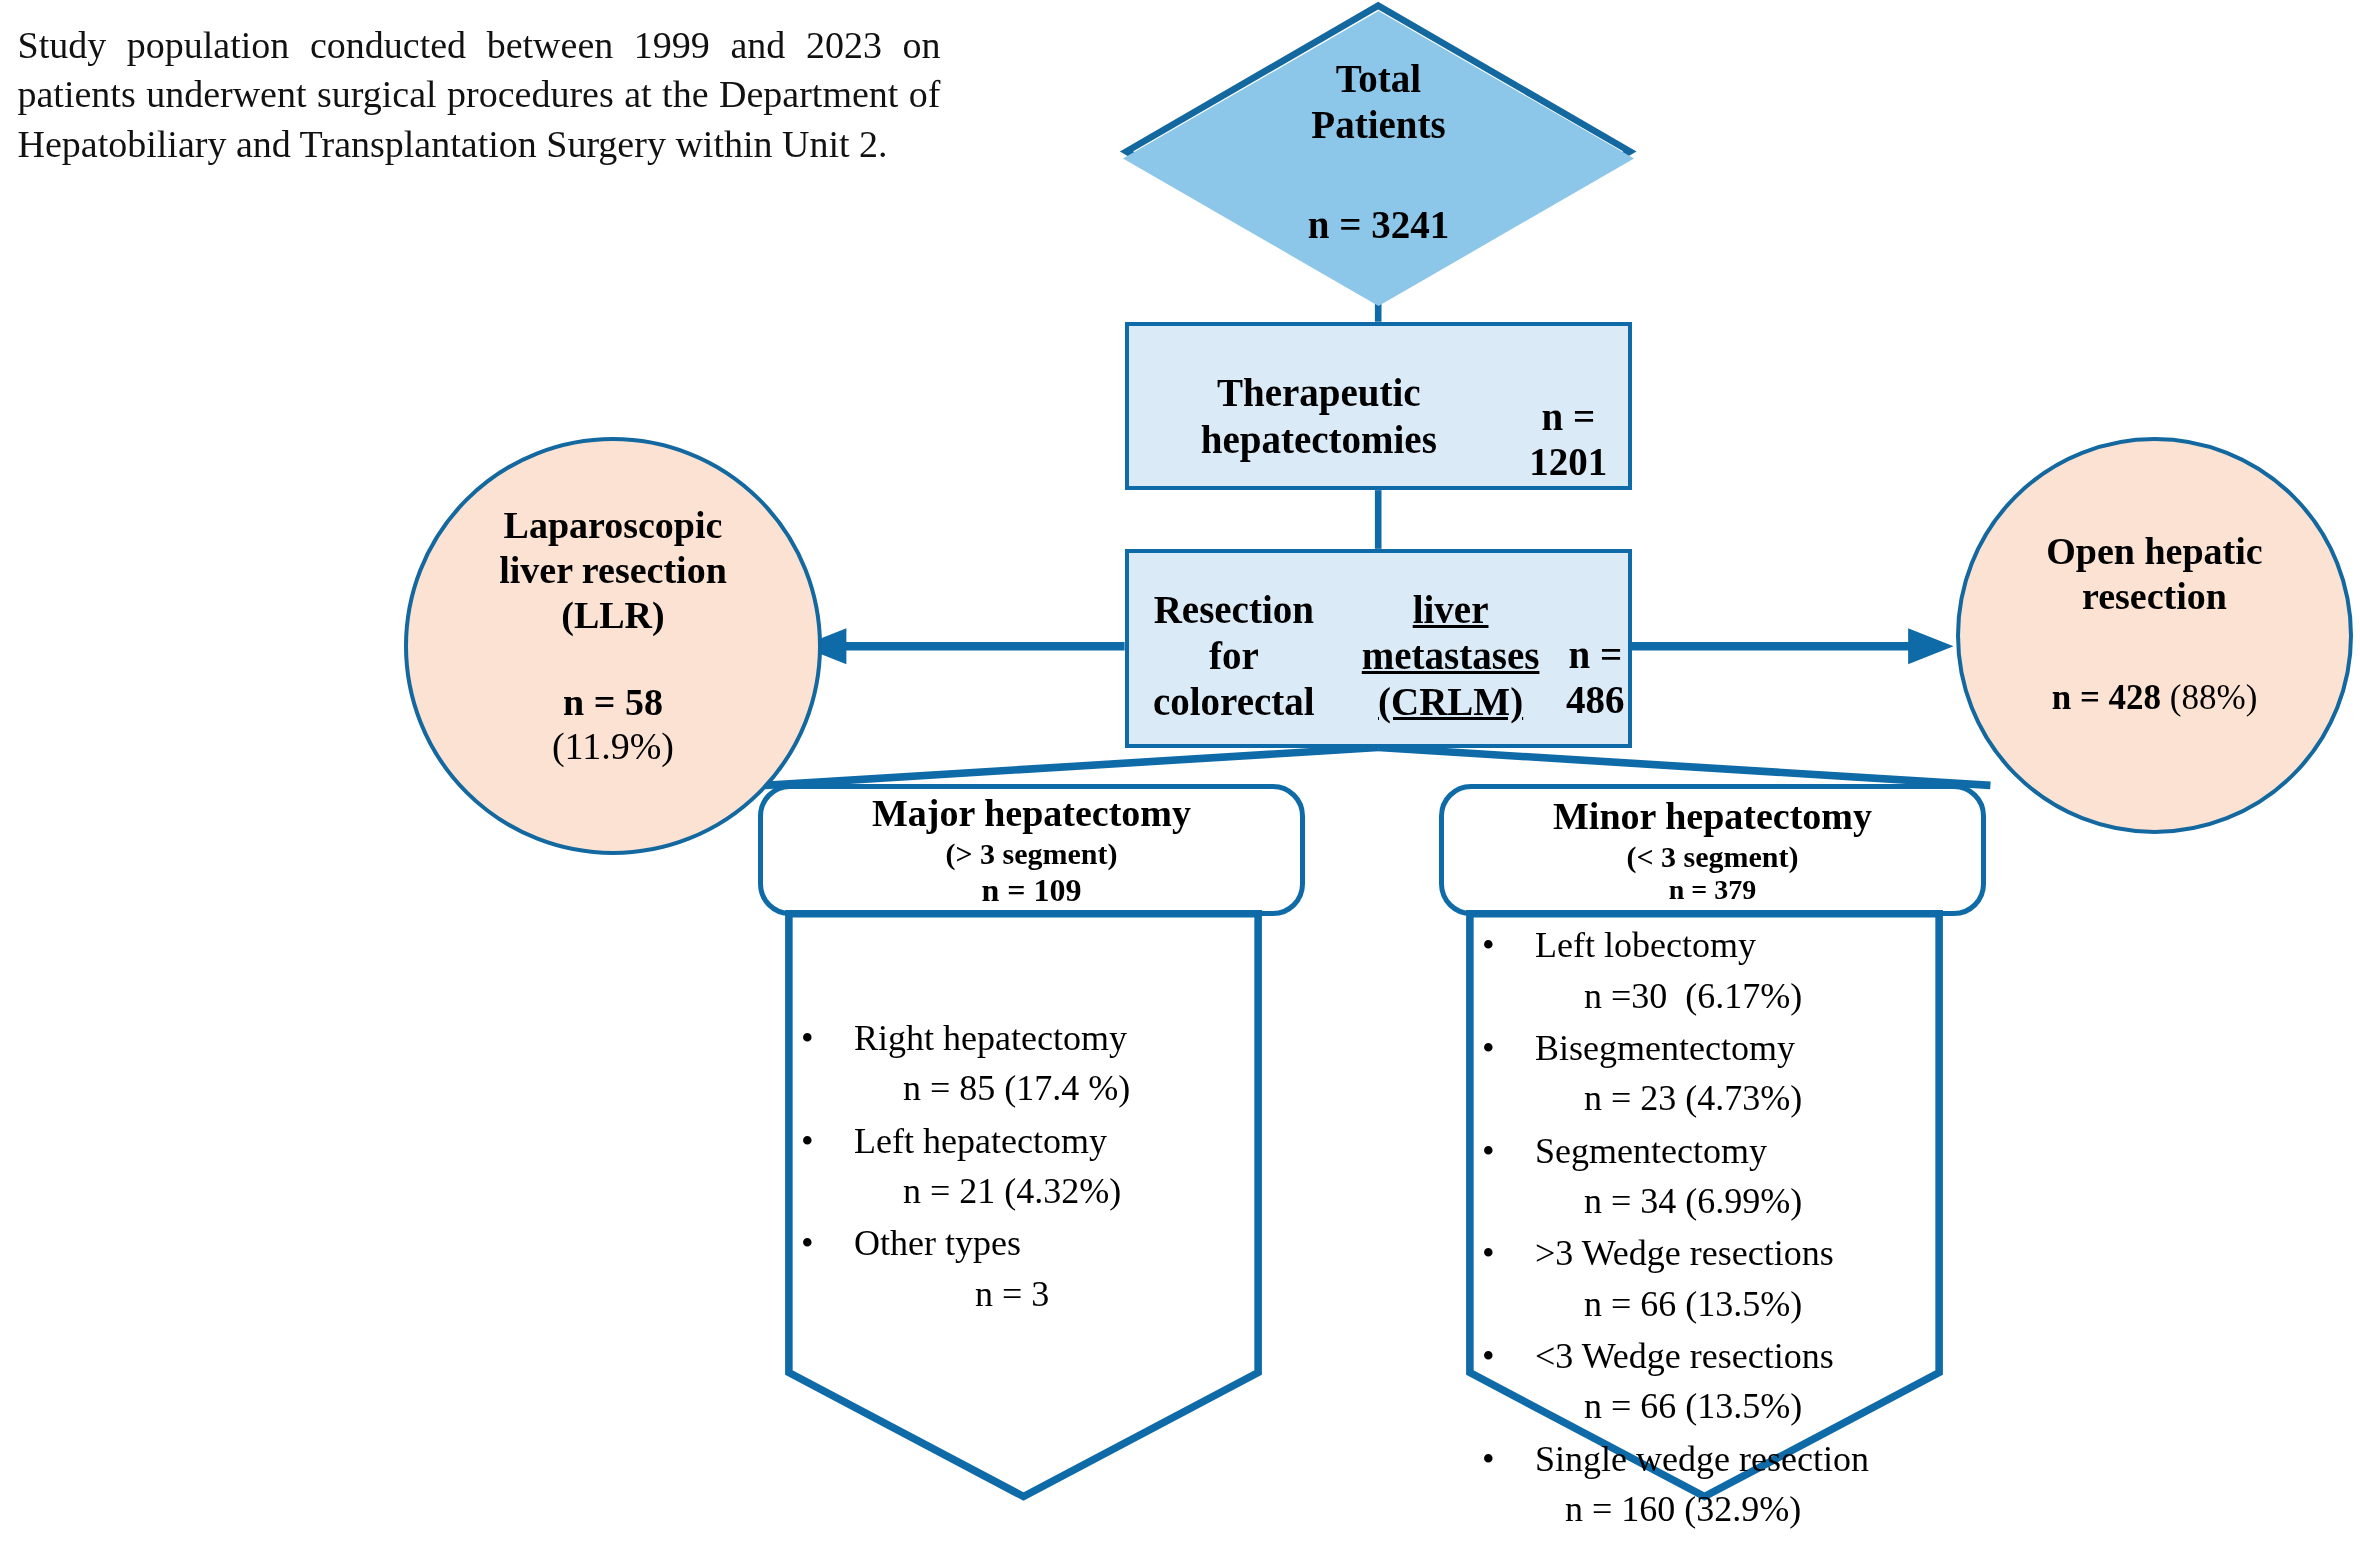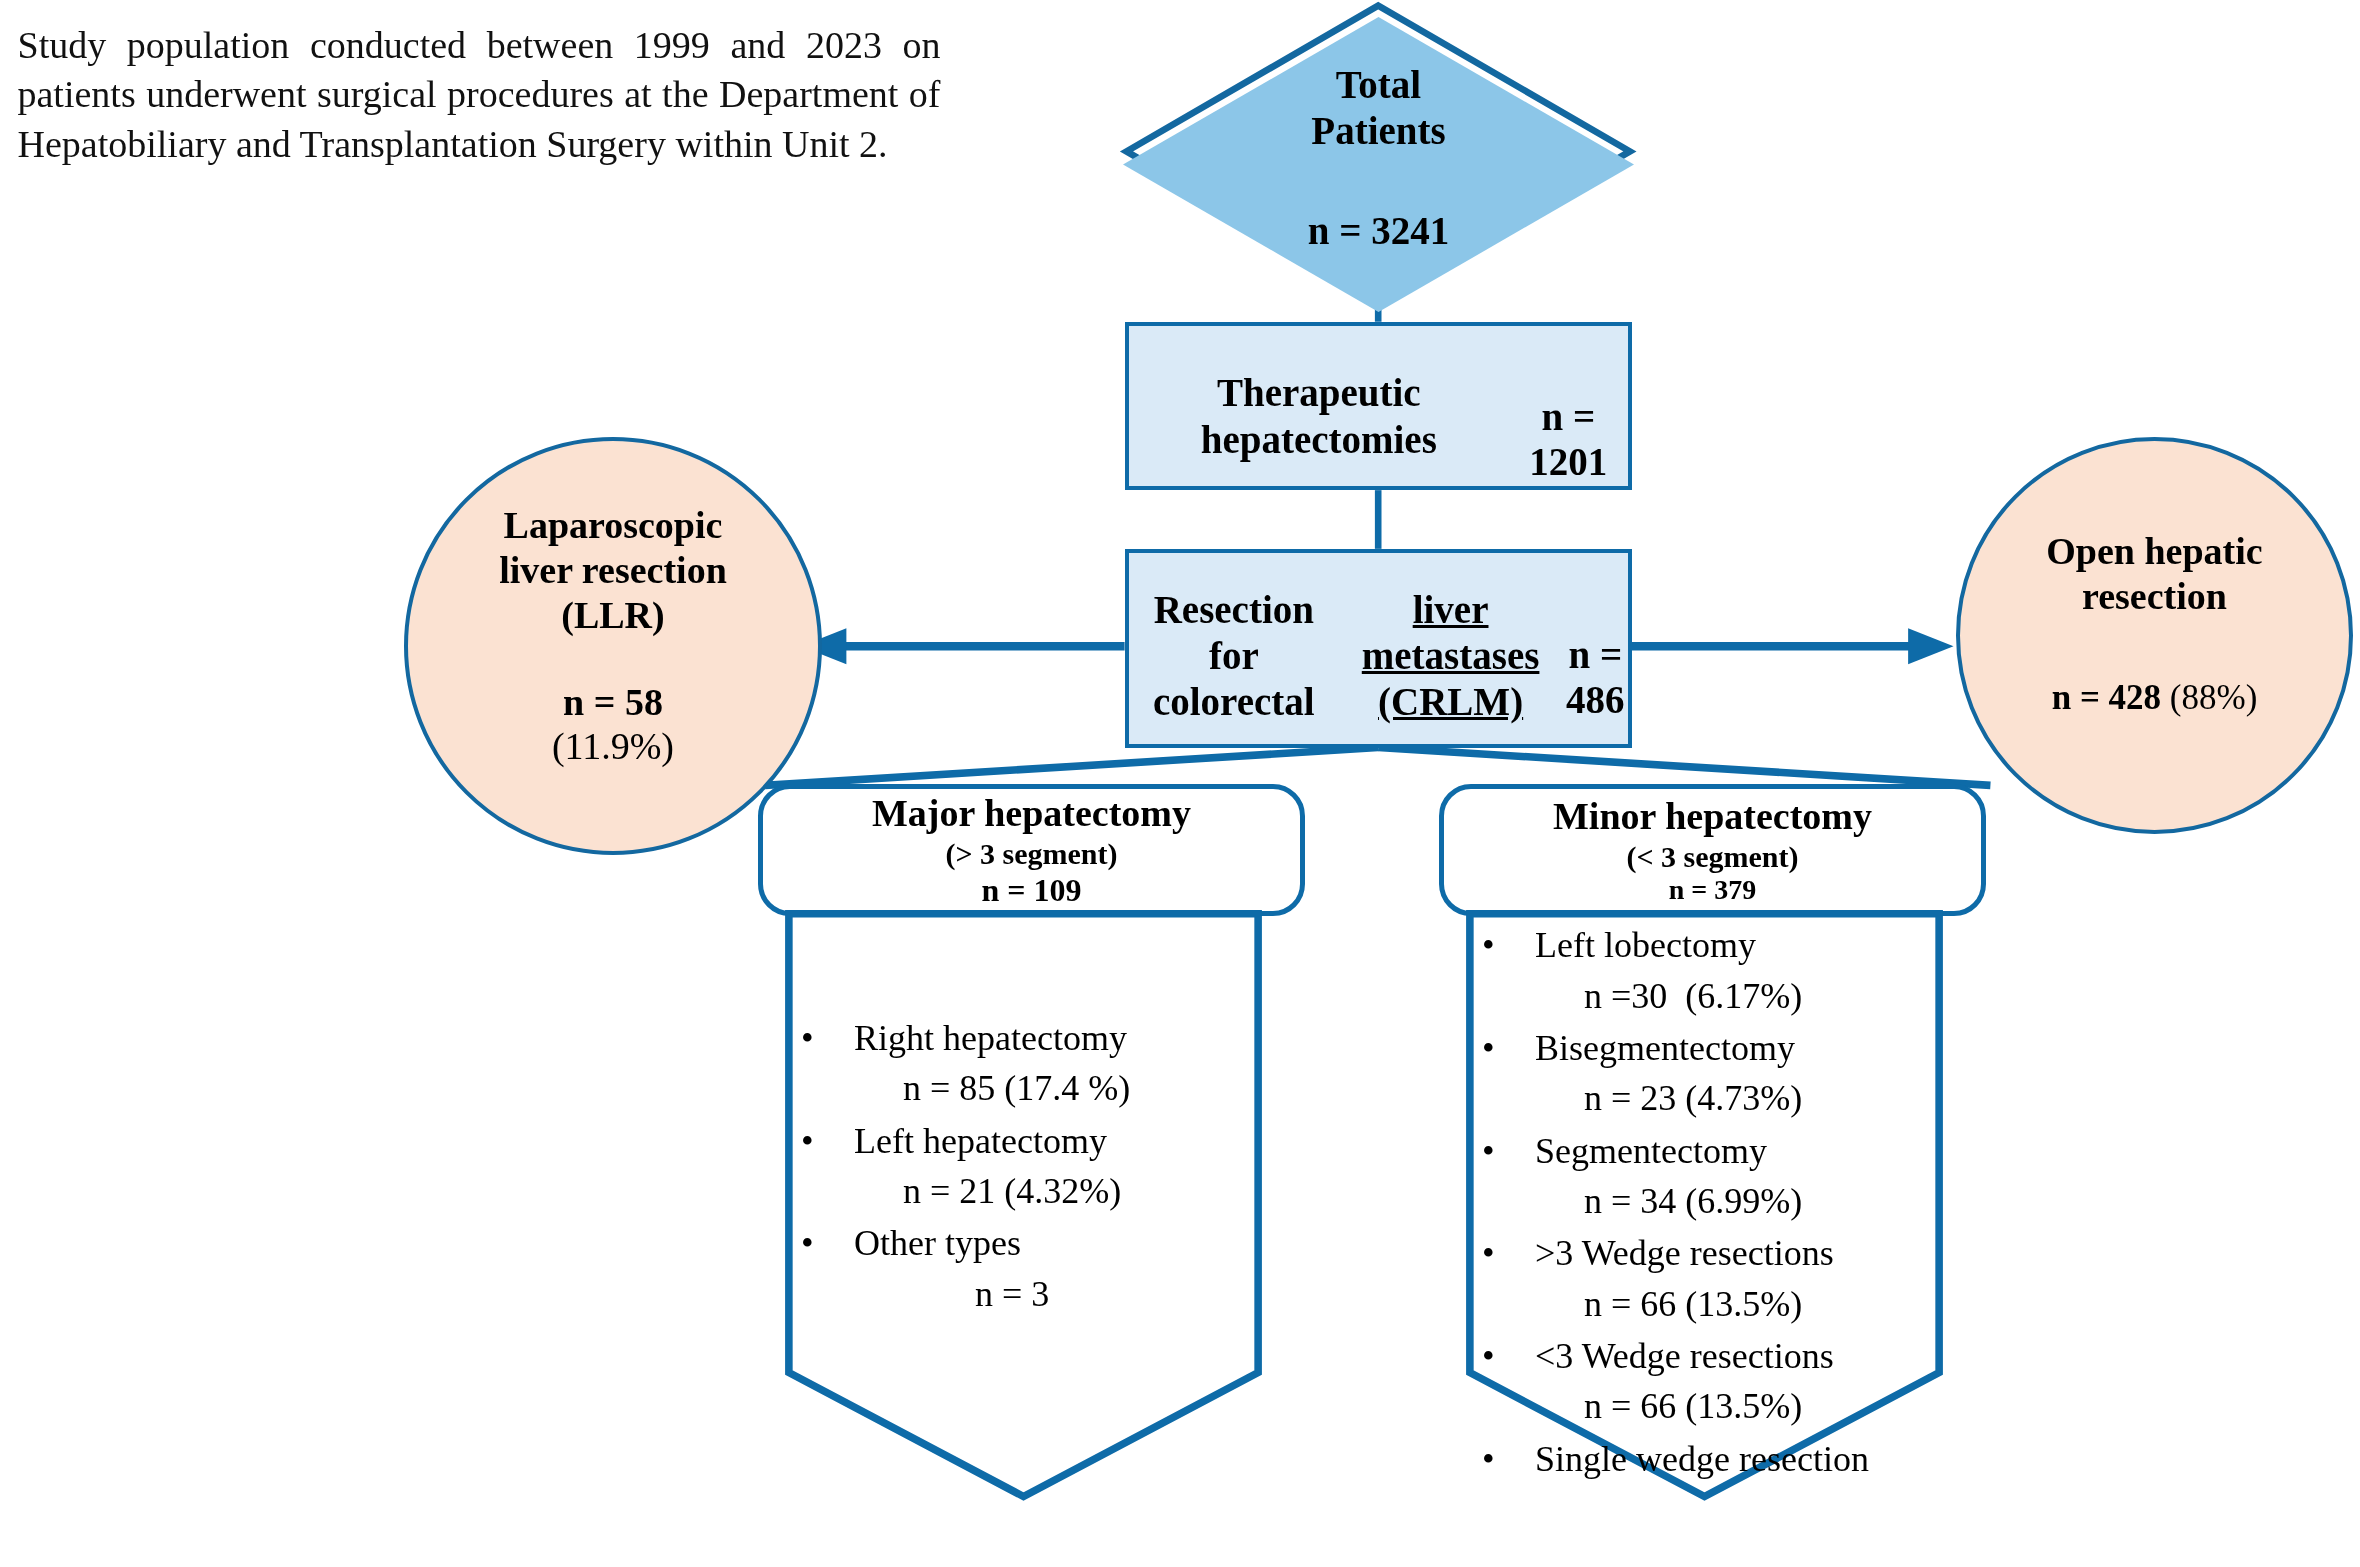--- a/index.html
+++ b/index.html
@@ -46,21 +46,21 @@
   }
   .nline {
     font-weight: bold;
   }
   .soft { font-weight: normal; }
 
   
   .diamond-wrap {
     position: absolute;
     left: 1115px;
-    top: 17px;
+    top: 11px;
     width: 511px;
     height: 295px;
   }
   .diamond-shape {
     position: absolute;
     inset: 0;
     background: #8CC6E8;
     border: 0;
     clip-path: polygon(50% 0%, 100% 50%, 50% 100%, 0% 50%);
     box-shadow: none;
@@ -289,19 +289,20 @@
           <span class="sub">n = 66 (13.5%)</span>
         </li>
         <li>
           <span class="dot">•</span>
           <span>&lt;3 Wedge resections</span>
           <span class="sub">n = 66 (13.5%)</span>
         </li>
         <li>
           <span class="dot">•</span>
           <span>Single wedge resection</span>
+          <span class="sub" style="padding-left:30px;">n = 160 (32.9%)</span>
         </li>
       </ul>
     </div>
   </div>
 
 </div>
 
 
 </body></html>

